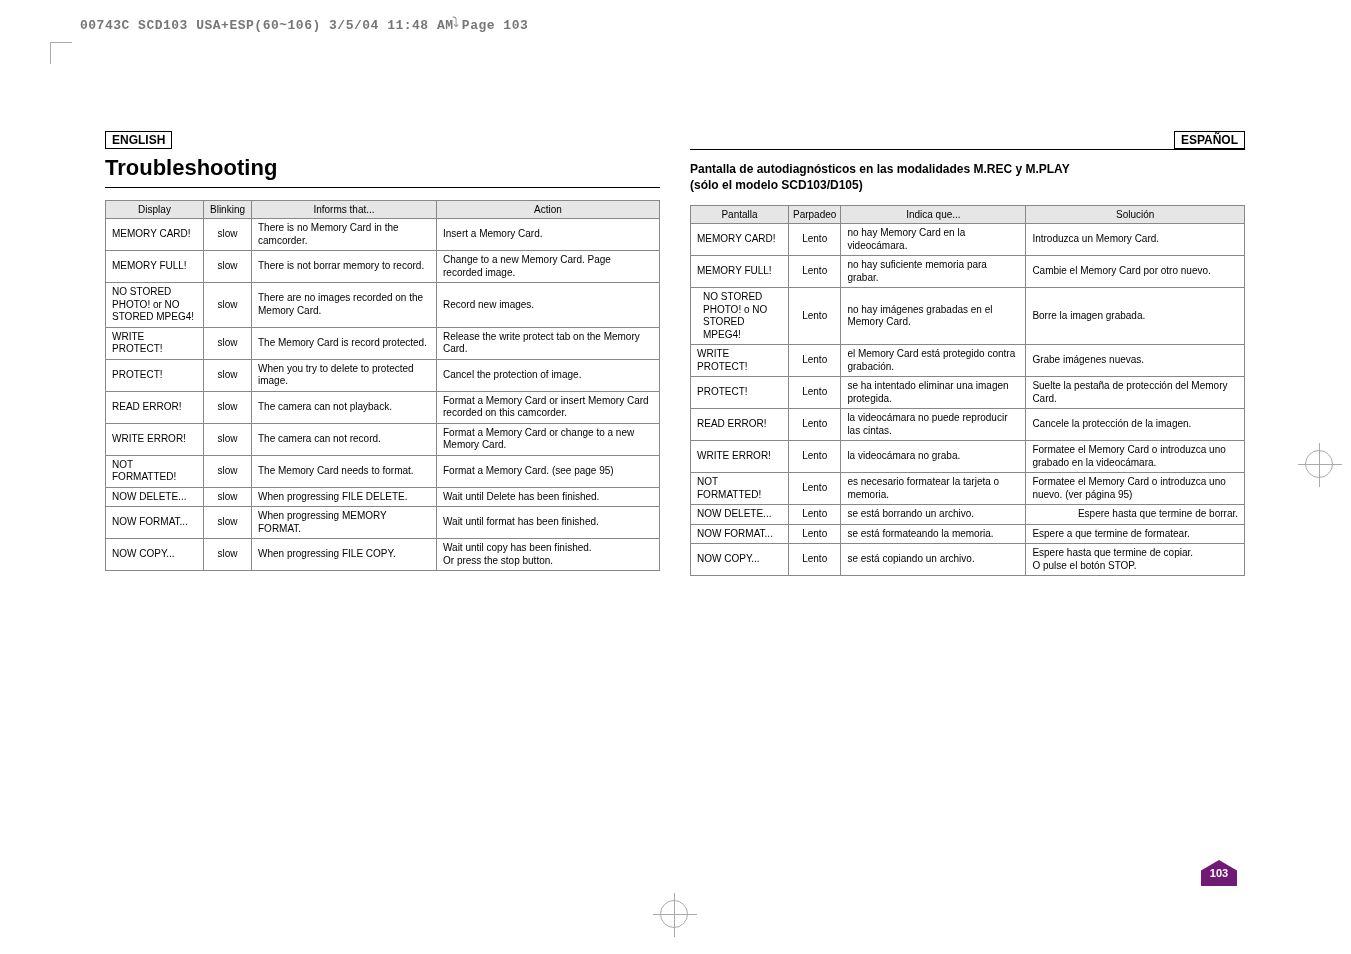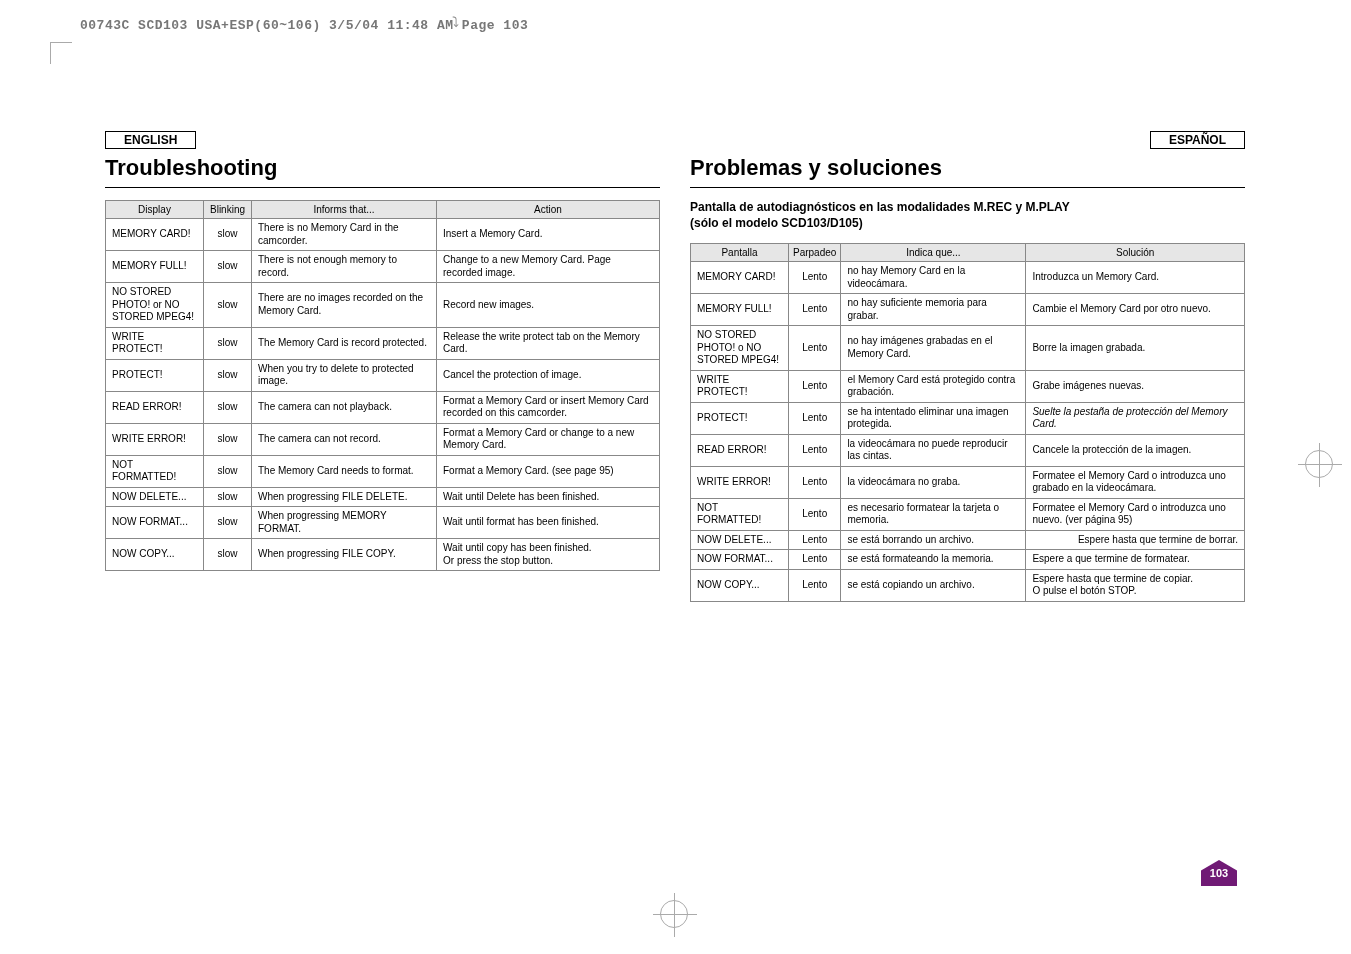--- a/index.html
+++ b/index.html
@@ -38,21 +38,21 @@
   }
 
   .columns { display: flex; gap: 30px; }
   .col { flex: 1; }
 
   .lang-badge {
     border: 1px solid #000;
     display: inline-block;
     font-size: 12px;
     font-weight: bold;
-    padding: 1px 18px;
+    padding: 1px 6px;
   }
   .col-right-header { text-align: right; }
 
   h1 { font-size: 22px; margin-top: 6px; margin-bottom: 6px; }
   .rule { border-top: 1px solid #000; margin-bottom: 12px; }
 
   .sub {
     font-size: 12px;
     font-weight: bold;
     margin-bottom: 12px;
@@ -141,21 +141,21 @@
         <tbody id="left-tbody">
             <tr>
               <td class="col-display" style="white-space: pre-line;">MEMORY CARD!</td>
               <td class="col-blink" style="white-space: pre-line;">slow</td>
               <td class="col-inform" style="white-space: pre-line;">There is no Memory Card in the camcorder.</td>
               <td style="white-space: pre-line;">Insert a Memory Card.</td>
             </tr>
             <tr>
               <td class="col-display" style="white-space: pre-line;">MEMORY FULL!</td>
               <td class="col-blink" style="white-space: pre-line;">slow</td>
-              <td class="col-inform" style="white-space: pre-line;">There is not enough memory to record.</td>
+              <td class="col-inform" style="white-space: pre-line;">There is not borrar memory to record.</td>
               <td style="white-space: pre-line;">Change to a new Memory Card. Page recorded image.</td>
             </tr>
             <tr>
               <td class="col-display" style="white-space: pre-line;">NO STORED PHOTO! or NO STORED MPEG4!</td>
               <td class="col-blink" style="white-space: pre-line;">slow</td>
               <td class="col-inform" style="white-space: pre-line;">There are no images recorded on the Memory Card.</td>
               <td style="white-space: pre-line;">Record new images.</td>
             </tr>
             <tr>
               <td class="col-display" style="white-space: pre-line;">WRITE PROTECT!</td>
@@ -207,21 +207,20 @@
 Or press the stop button.</td>
             </tr>
           </tbody>
       </table>
     </div>
 
     <div class="col">
       <div class="col-right-header">
         <span class="lang-badge">ESPAÑOL</span>
       </div>
-      <h1>Problemas y soluciones</h1>
       <div class="rule"></div>
       <div class="sub" style="white-space:pre-line">Pantalla de autodiagnósticos en las modalidades M.REC y M.PLAY
 (sólo el modelo SCD103/D105)</div>
 
       <table>
         <thead>
           <tr>
             <th class="col-display">Pantalla</th>
             <th class="col-blink">Parpadeo</th>
             <th class="col-inform">Indica que...</th>
@@ -235,36 +234,36 @@
               <td class="col-inform" style="white-space: pre-line;">no hay Memory Card en la videocámara.</td>
               <td style="white-space: pre-line;">Introduzca un Memory Card.</td>
             </tr>
             <tr>
               <td class="col-display" style="white-space: pre-line;">MEMORY FULL!</td>
               <td class="col-blink" style="white-space: pre-line;">Lento</td>
               <td class="col-inform" style="white-space: pre-line;">no hay suficiente memoria para grabar.</td>
               <td style="white-space: pre-line;">Cambie el Memory Card por otro nuevo.</td>
             </tr>
             <tr>
-              <td class="col-display" style="white-space: pre-line;">NO STORED PHOTO! o NO STORED MPEG4!</td>
+              <td class="col-display" style="white-space: pre-line; padding-left: 12px;">NO STORED PHOTO! o NO STORED MPEG4!</td>
               <td class="col-blink" style="white-space: pre-line;">Lento</td>
               <td class="col-inform" style="white-space: pre-line;">no hay imágenes grabadas en el Memory Card.</td>
               <td style="white-space: pre-line;">Borre la imagen grabada.</td>
             </tr>
             <tr>
               <td class="col-display" style="white-space: pre-line;">WRITE PROTECT!</td>
               <td class="col-blink" style="white-space: pre-line;">Lento</td>
               <td class="col-inform" style="white-space: pre-line;">el Memory Card está protegido contra grabación.</td>
               <td style="white-space: pre-line;">Grabe imágenes nuevas.</td>
             </tr>
             <tr>
               <td class="col-display" style="white-space: pre-line;">PROTECT!</td>
               <td class="col-blink" style="white-space: pre-line;">Lento</td>
               <td class="col-inform" style="white-space: pre-line;">se ha intentado eliminar una imagen protegida.</td>
-              <td style="white-space: pre-line; font-style: italic;">Suelte la pestaña de protección del Memory Card.</td>
+              <td style="white-space: pre-line;">Suelte la pestaña de protección del Memory Card.</td>
             </tr>
             <tr>
               <td class="col-display" style="white-space: pre-line;">READ ERROR!</td>
               <td class="col-blink" style="white-space: pre-line;">Lento</td>
               <td class="col-inform" style="white-space: pre-line;">la videocámara no puede reproducir las cintas.</td>
               <td style="white-space: pre-line;">Cancele la protección de la imagen.</td>
             </tr>
             <tr>
               <td class="col-display" style="white-space: pre-line;">WRITE ERROR!</td>
               <td class="col-blink" style="white-space: pre-line;">Lento</td>

